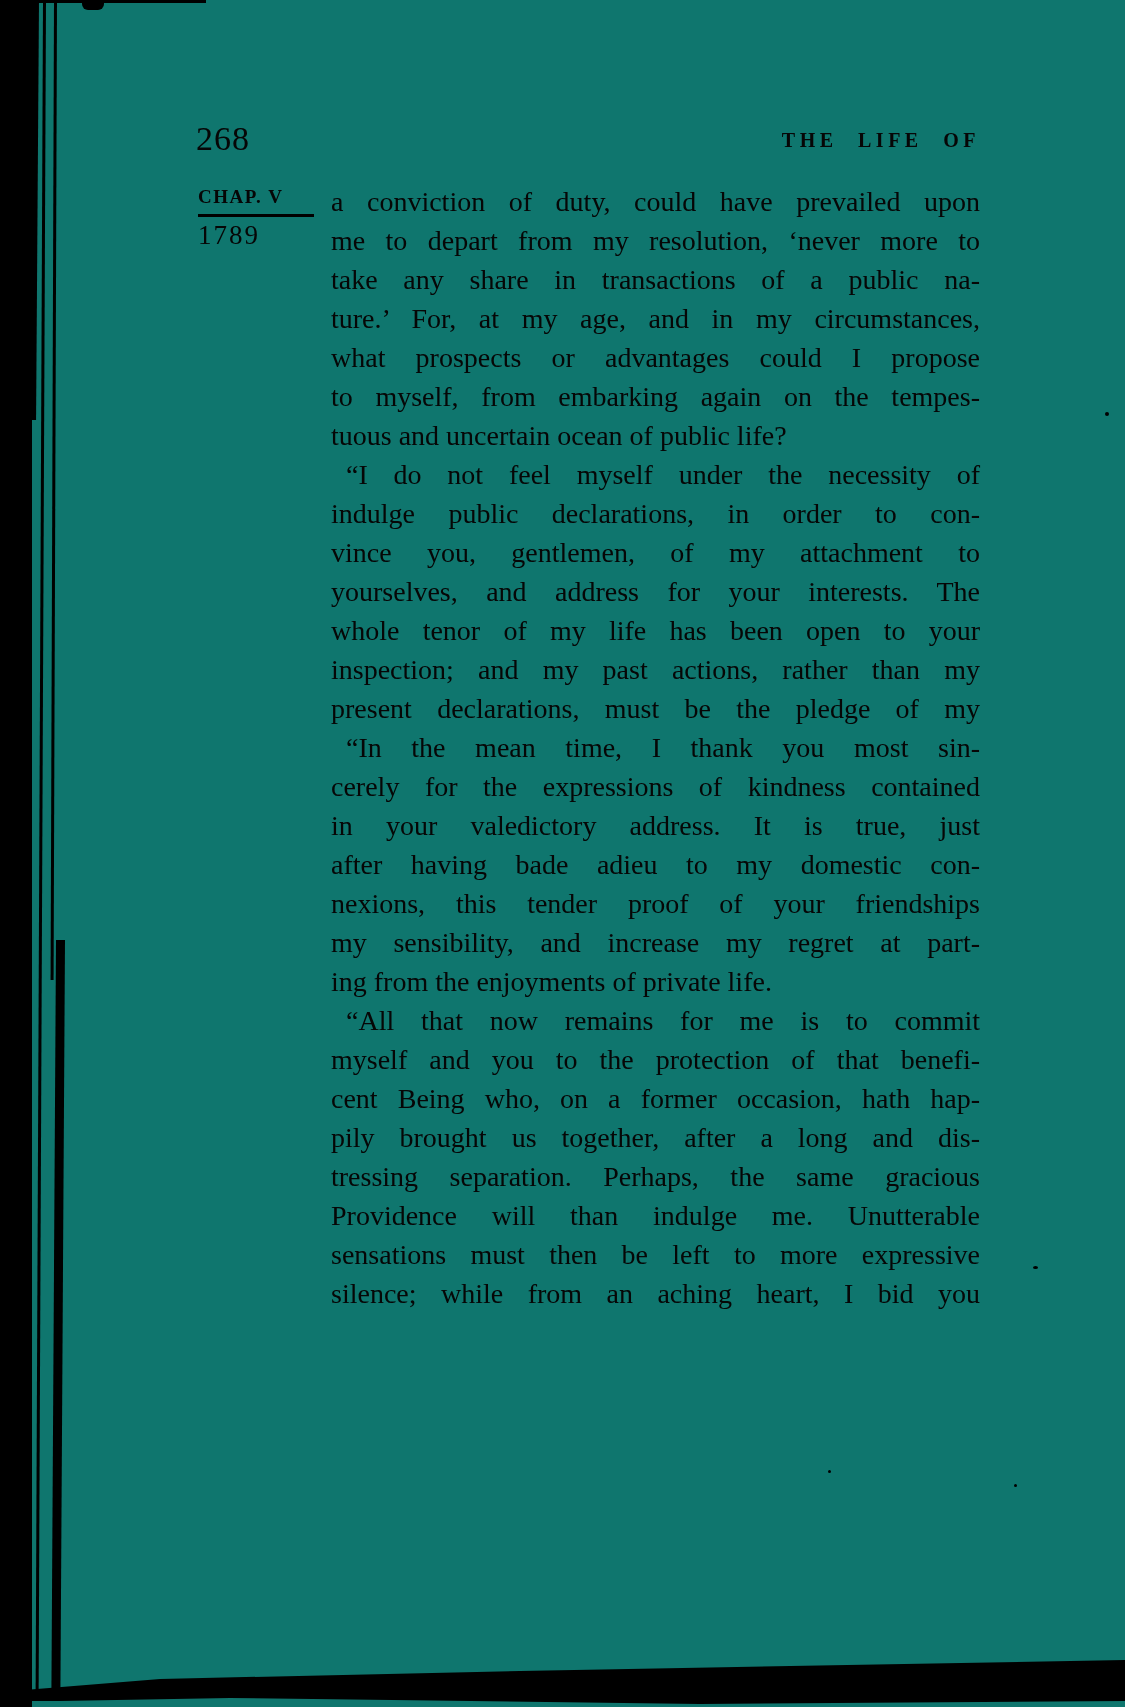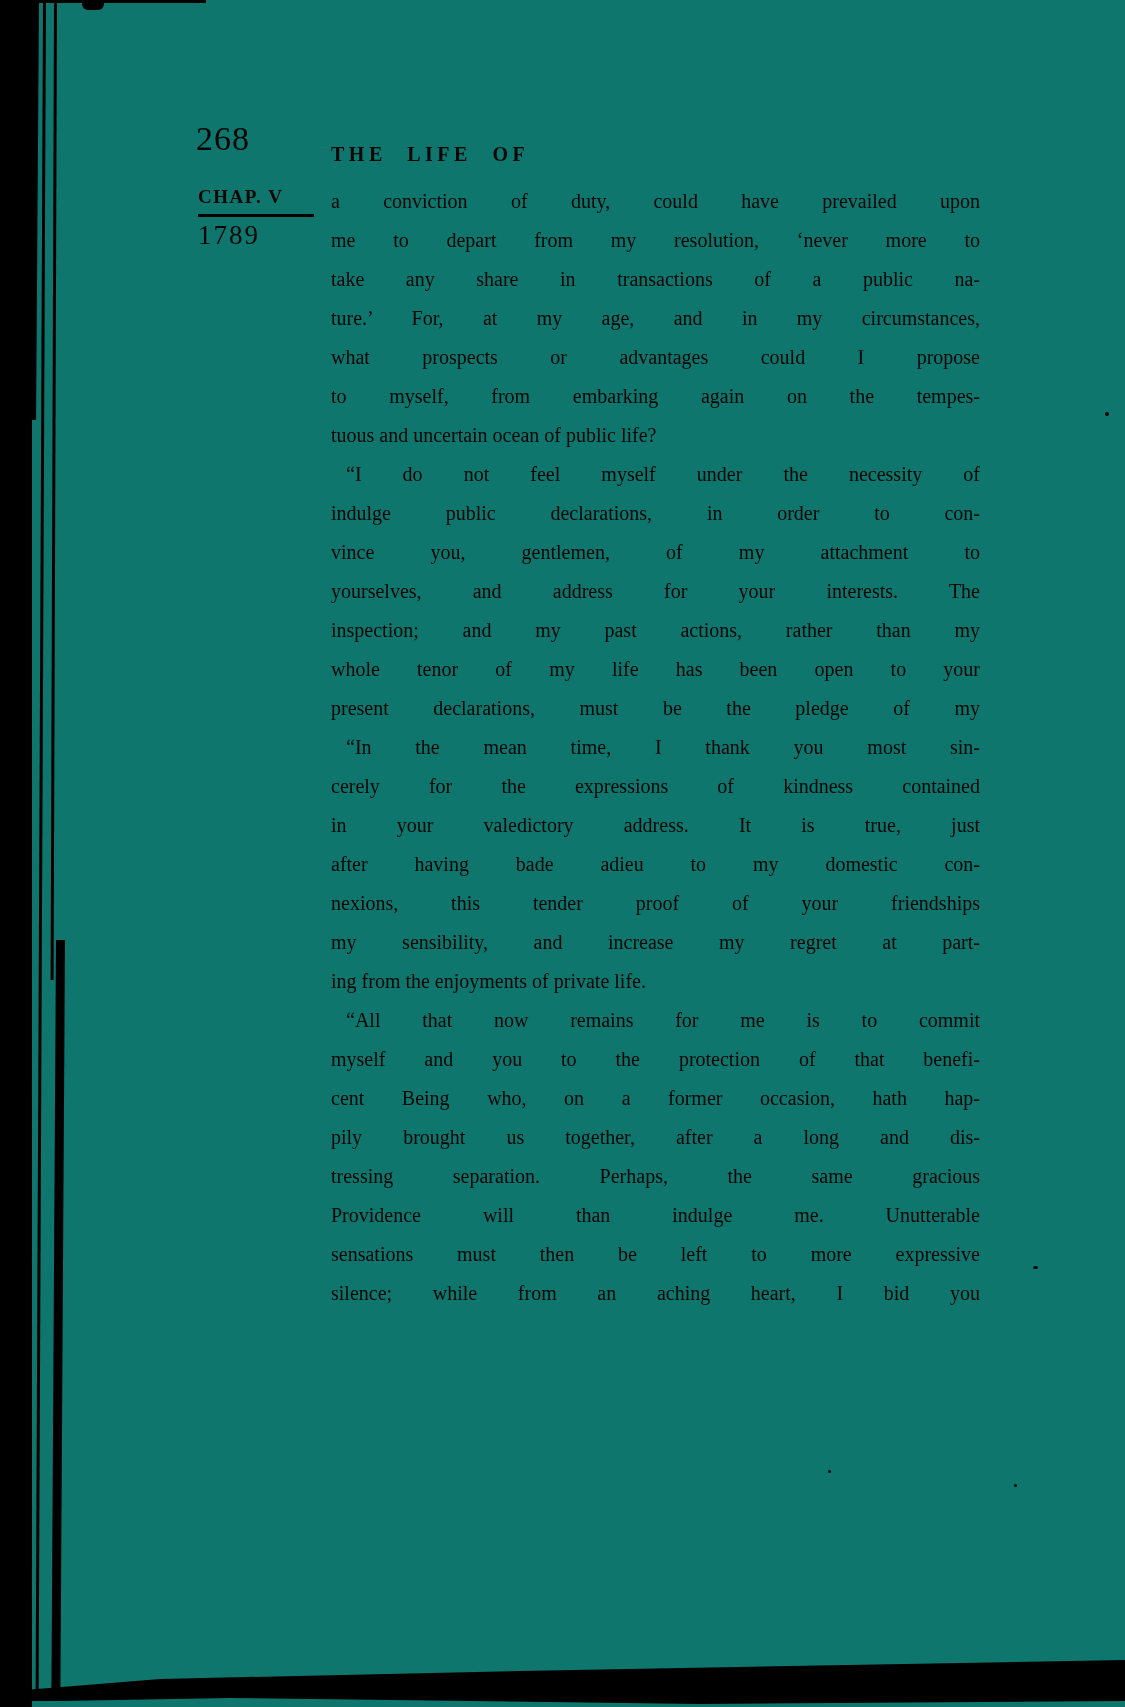--- a/index.html
+++ b/index.html
@@ -76,23 +76,23 @@
   .speck-3 { left: 828px; top: 1470px; width: 3px; height: 3px; }
   .speck-4 { left: 1014px; top: 1484px; width: 3px; height: 3px; }
 
   
   .page-number {
     position: absolute; left: 196px; top: 122px;
     font-size: 34px; line-height: 34px;
     letter-spacing: 1px;
   }
   .running-title {
-    position: absolute; left: 331px; top: 142px;
+    position: absolute; left: 331px; top: 128px;
     width: 649px;
-    text-align: left;
+    text-align: right;
     font-size: 20px; line-height: 24px;
     font-weight: bold;
     letter-spacing: 4.5px;
     word-spacing: 11px;
   }
   .margin-note {
     position: absolute; left: 198px; top: 186px;
     width: 116px;
   }
   .margin-chapter {
@@ -107,21 +107,21 @@
     border: none;
     border-top: 3px solid #000;
   }
   .margin-year {
     font-size: 27px; line-height: 28px;
     letter-spacing: 2px;
   }
   .text-block {
     position: absolute; left: 331px; top: 182px;
     width: 649px;
-    font-size: 20px;
+    font-size: 28px;
   }
   .text-line {
     height: 39px; line-height: 39px;
     text-align: justify;
     text-align-last: justify;
     white-space: normal;
     overflow: visible;
   }
   .text-line.para-end {
     text-align-last: left;
@@ -164,22 +164,22 @@
       <div class="text-line">me to depart from my resolution, ‘never more to</div>
       <div class="text-line">take any share in transactions of a public na-</div>
       <div class="text-line">ture.’ For, at my age, and in my circumstances,</div>
       <div class="text-line">what prospects or advantages could I propose</div>
       <div class="text-line">to myself, from embarking again on the tempes-</div>
       <div class="text-line para-end">tuous and uncertain ocean of public life?</div>
       <div class="text-line indent">“I do not feel myself under the necessity of</div>
       <div class="text-line">indulge public declarations, in order to con-</div>
       <div class="text-line">vince you, gentlemen, of my attachment to</div>
       <div class="text-line">yourselves, and address for your interests. The</div>
+      <div class="text-line">whole tenor of my life has been open to your</div>
       <div class="text-line">inspection; and my past actions, rather than my</div>
-      <div class="text-line">whole tenor of my life has been open to your</div>
       <div class="text-line">present declarations, must be the pledge of my</div>
       <div class="text-line indent">“In the mean time, I thank you most sin-</div>
       <div class="text-line">cerely for the expressions of kindness contained</div>
       <div class="text-line">in your valedictory address. It is true, just</div>
       <div class="text-line">after having bade adieu to my domestic con-</div>
       <div class="text-line">nexions, this tender proof of your friendships</div>
       <div class="text-line">my sensibility, and increase my regret at part-</div>
       <div class="text-line para-end">ing from the enjoyments of private life.</div>
       <div class="text-line indent">“All that now remains for me is to commit</div>
       <div class="text-line">myself and you to the protection of that benefi-</div>

